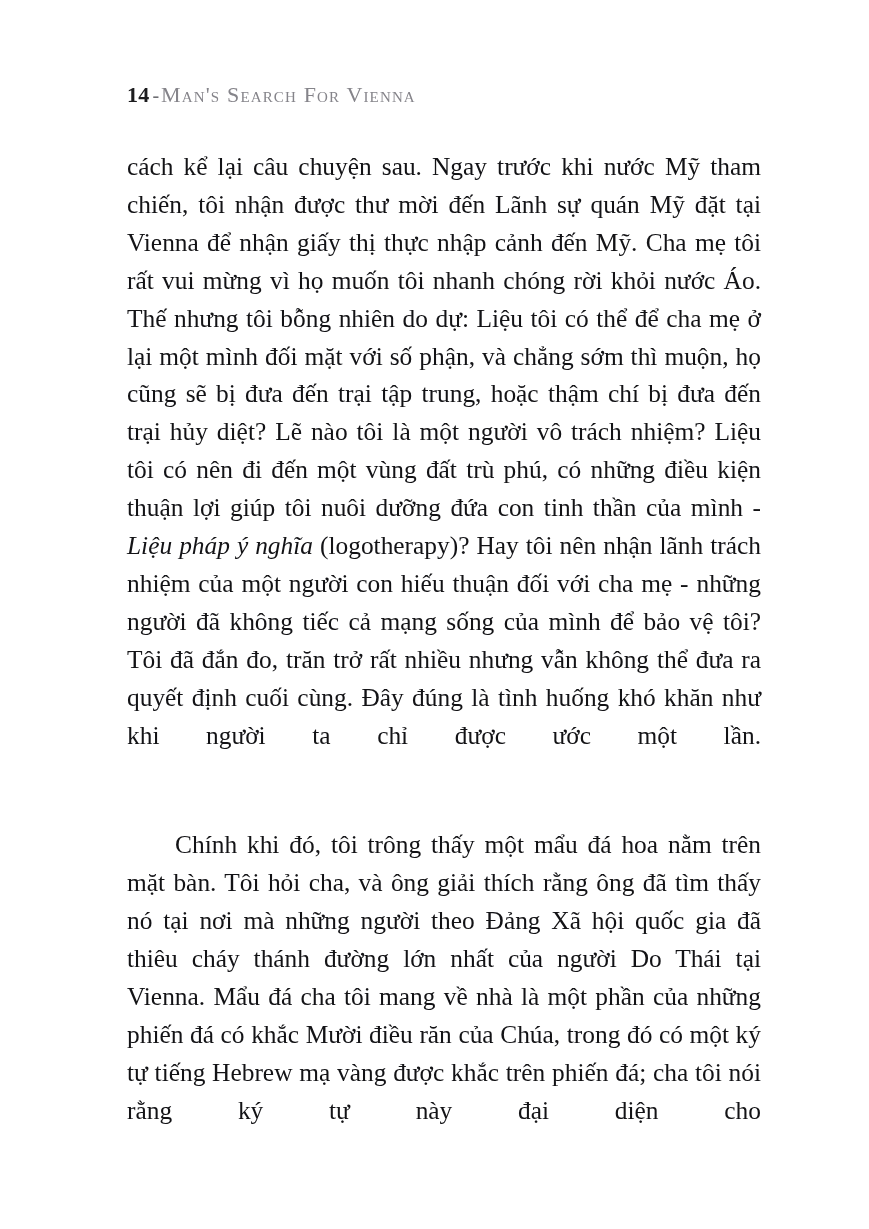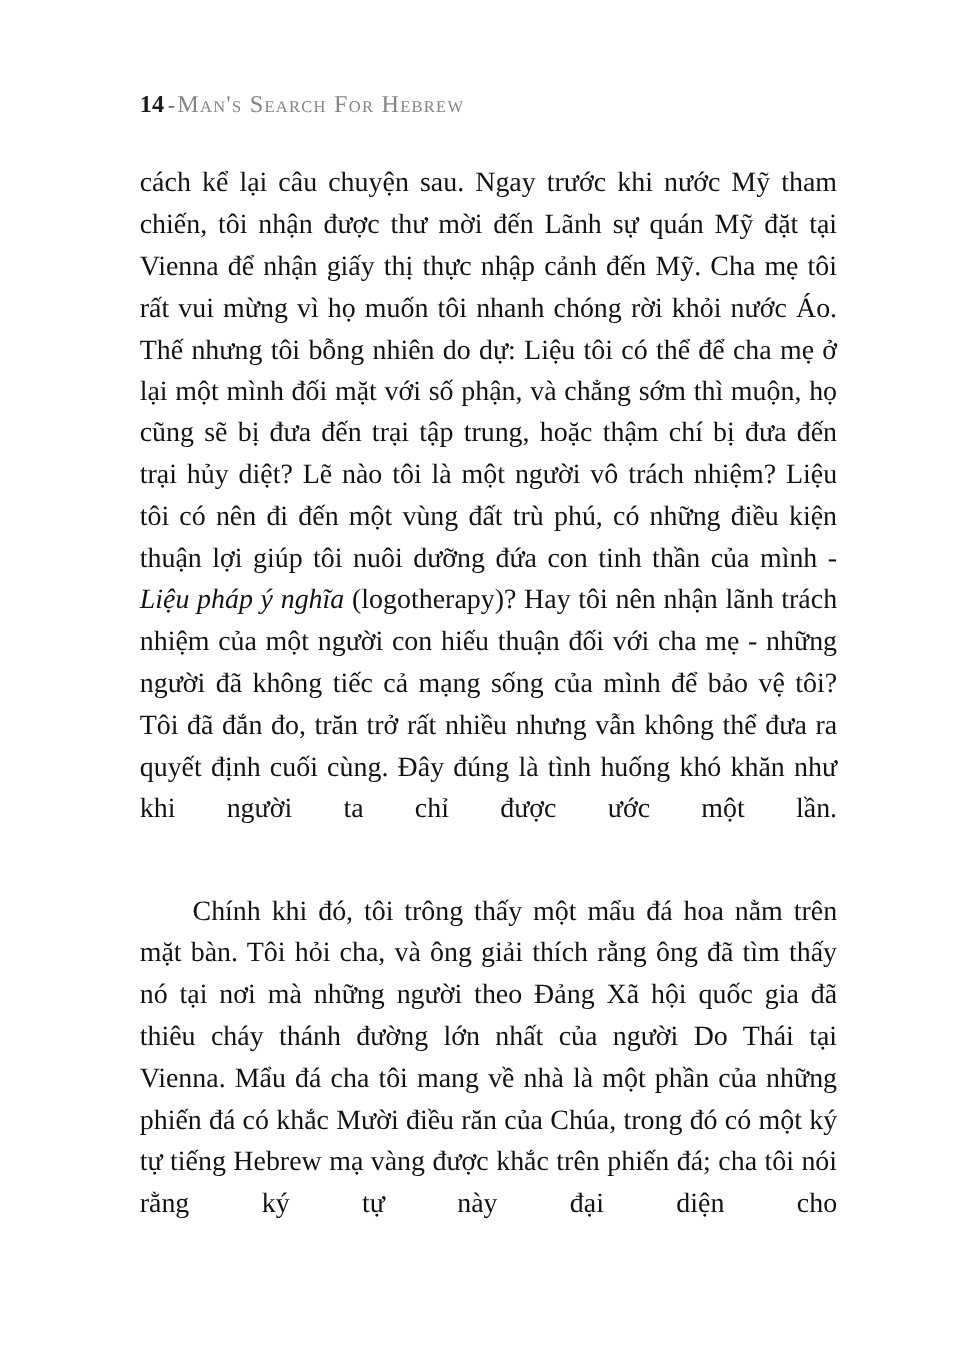--- a/index.html
+++ b/index.html
@@ -68,21 +68,21 @@
     line-height: 37.9px;
     color: #131316;
     text-align: justify;
     text-justify: inter-word;
     -webkit-hyphens: none;
     hyphens: none;
     word-spacing: 0.1px;
   }
 
   p.body-para + p.body-para {
-    margin-top: 18px;
+    margin-top: 34px;
   }
 
   p.indented {
     text-indent: 48px;
   }
 
   
   p.body-para::after {
     content: "";
     display: inline-block;
@@ -93,21 +93,21 @@
     font-style: italic;
     margin-top: 12px;
   }
 </style>
 </head>
 <body>
 
 <div class="page">
 
   <div class="running-head">
-    <span class="folio">14</span><span class="sep">-</span><span class="book-title">Man's Search For Hebrew</span>
+    <span class="folio">14</span><span class="sep">-</span><span class="book-title">Man's Search For Vienna</span>
   </div>
 
   <div class="text-block">
     <p class="body-para"><span>cách kể lại câu chuyện sau. Ngay trước khi nước Mỹ tham chiến, tôi nhận được thư mời đến Lãnh sự quán Mỹ đặt tại Vienna để nhận giấy thị thực nhập cảnh đến Mỹ. Cha mẹ tôi rất vui mừng vì họ muốn tôi nhanh chóng rời khỏi nước Áo. Thế nhưng tôi bỗng nhiên do dự: Liệu tôi có thể để cha mẹ ở lại một mình đối mặt với số phận, và chẳng sớm thì muộn, họ cũng sẽ bị đưa đến trại tập trung, hoặc thậm chí bị đưa đến trại hủy diệt? Lẽ nào tôi là một người vô trách nhiệm? Liệu tôi có nên đi đến một vùng đất trù phú, có những điều kiện thuận lợi giúp tôi nuôi dưỡng đứa con tinh thần của mình - </span><em class="work-title">Liệu pháp ý nghĩa</em><span> (logotherapy)? Hay tôi nên nhận lãnh trách nhiệm của một người con hiếu thuận đối với cha mẹ - những người đã không tiếc cả mạng sống của mình để bảo vệ tôi? Tôi đã đắn đo, trăn trở rất nhiều nhưng vẫn không thể đưa ra quyết định cuối cùng. Đây đúng là tình huống khó khăn như khi người ta chỉ được ước một lần.</span></p>
     <p class="body-para indented"><span>Chính khi đó, tôi trông thấy một mẩu đá hoa nằm trên mặt bàn. Tôi hỏi cha, và ông giải thích rằng ông đã tìm thấy nó tại nơi mà những người theo Đảng Xã hội quốc gia đã thiêu cháy thánh đường lớn nhất của người Do Thái tại Vienna. Mẩu đá cha tôi mang về nhà là một phần của những phiến đá có khắc Mười điều răn của Chúa, trong đó có một ký tự tiếng Hebrew mạ vàng được khắc trên phiến đá; cha tôi nói rằng ký tự này đại diện cho</span></p>
   </div>
 
 </div>
 
 </body></html>

